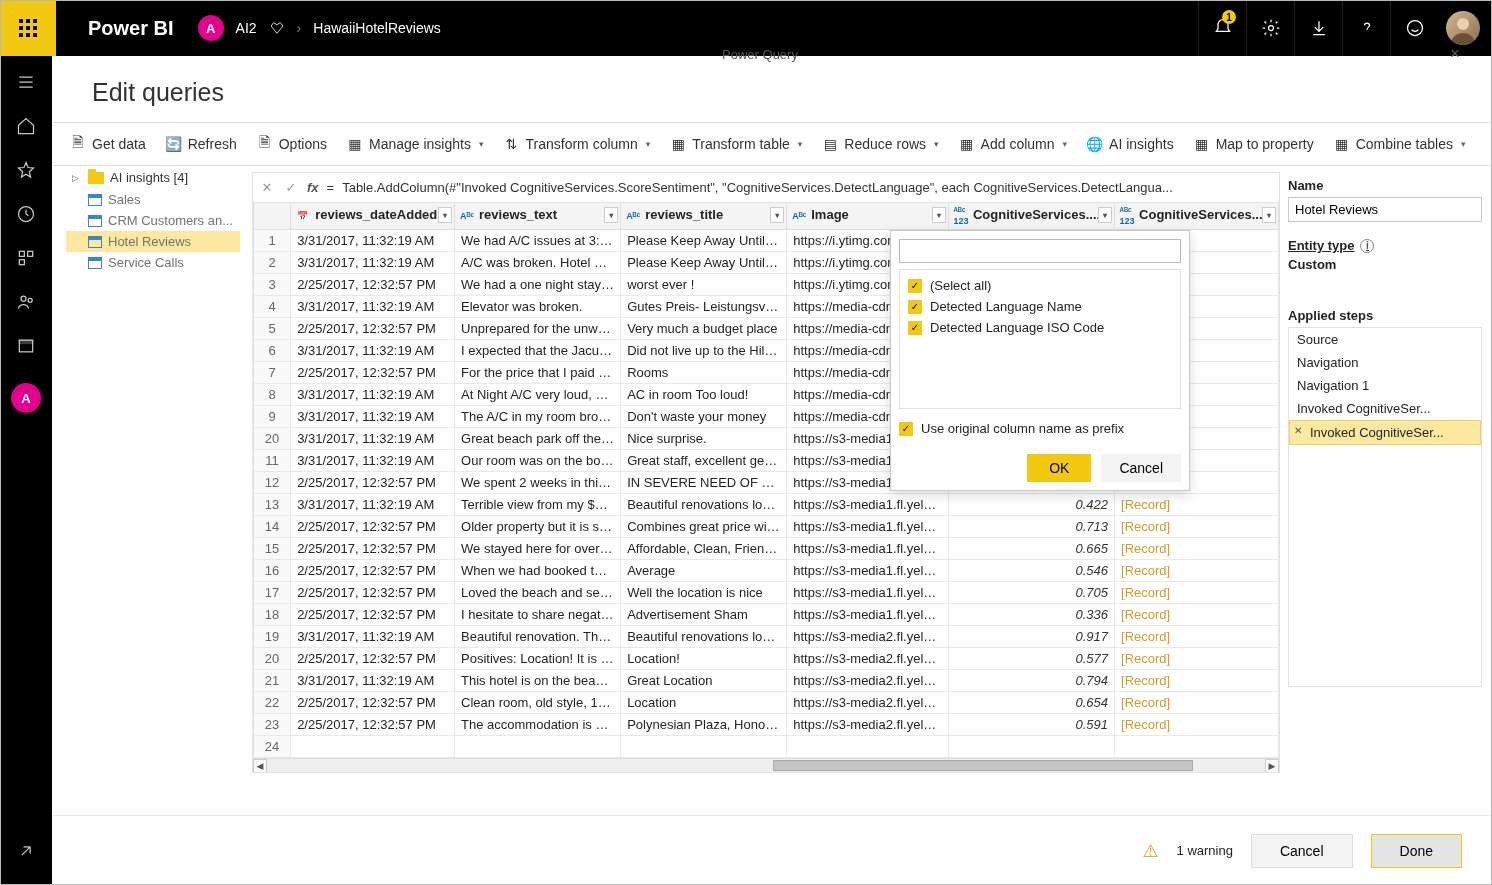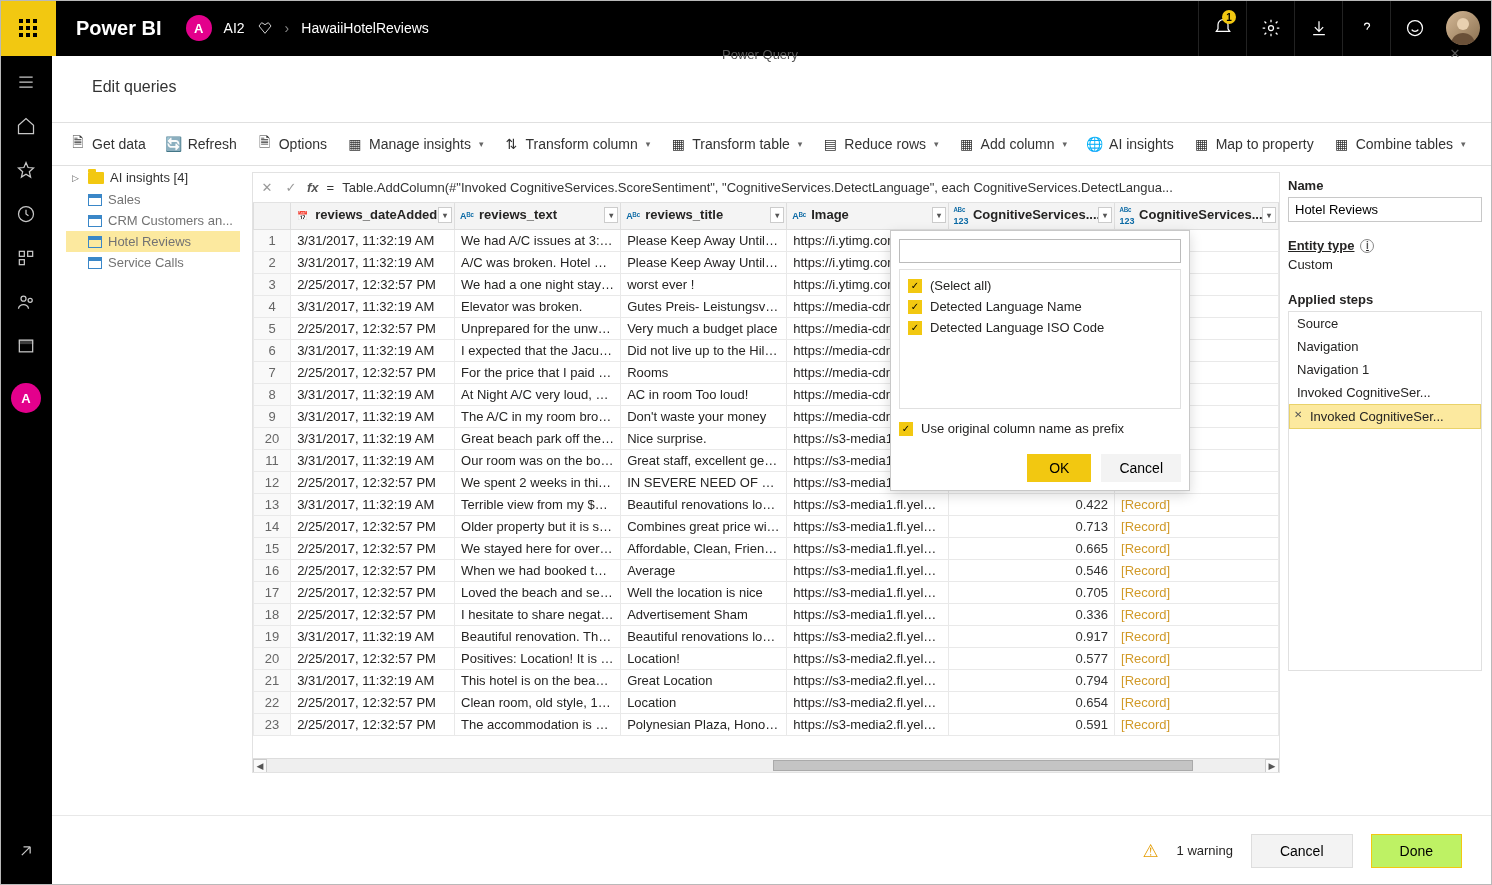--- a/index.html
+++ b/index.html
@@ -3,21 +3,21 @@
 <meta charset="utf-8">
 <style>
 * { box-sizing: border-box; margin: 0; padding: 0; }
 body { font-family: "Segoe UI", Arial, sans-serif; font-size: 13px; color: #252423; background: #fff; overflow: hidden; width: 1492px; height: 885px; position: relative; }
 
 
 .top-banner { height: 56px; background: #000; display: flex; align-items: center; color: #fff; }
 .waffle-btn { width: 56px; height: 56px; display: flex; align-items: center; justify-content: center; background: #f2c811; color: #000; }
 .waffle-grid { width: 18px; height: 18px; display: grid; grid-template-columns: repeat(3,4px); grid-template-rows: repeat(3,4px); gap: 3px; }
 .waffle-grid span { background: #000; }
-.brand { font-size: 20px; font-weight: 600; margin-left: 20px; }
+.brand { font-size: 20px; font-weight: 600; margin-left: 32px; }
 .breadcrumb-top { display: flex; align-items: center; margin-left: 24px; gap: 12px; font-size: 14px; }
 .avatar-sm { width: 26px; height: 26px; border-radius: 50%; background: #e3008c; color: #fff; display: flex; align-items: center; justify-content: center; font-size: 13px; font-weight: 600; }
 .bc-sep { color: #888; }
 .bc-icon { width: 16px; height: 16px; opacity: .8; }
 .top-right { margin-left: auto; display: flex; align-items: center; height: 56px; }
 .tr-btn { width: 48px; height: 56px; display: flex; align-items: center; justify-content: center; color: #fff; position: relative; border-left: 1px solid #222;}
 .tr-btn svg { width: 20px; height: 20px; }
 .badge { position: absolute; top: 10px; right: 10px; background: #f2c811; color: #000; font-size: 10px; font-weight: 600; min-width: 14px; height: 14px; border-radius: 7px; display: flex; align-items: center; justify-content: center; }
 .user-avatar { width: 34px; height: 34px; border-radius: 50%; background: linear-gradient(135deg,#d4b896,#8a7050); margin: 0 12px 0 8px; overflow:hidden; display:flex; align-items:center; justify-content:center; }
 
@@ -27,21 +27,21 @@
 .nav-btn svg { width: 20px; height: 20px; }
 .nav-btn.avatar { margin-top: 8px; }
 .nav-avatar { width: 30px; height: 30px; border-radius: 50%; background:#e3008c; color:#fff; display:flex;align-items:center;justify-content:center;font-size:13px;font-weight:600; }
 .nav-bottom { margin-top: auto; margin-bottom: 12px; }
 
 
 .pq-header { position: absolute; left: 52px; right: 24px; top: 40px; height: 28px; display: flex; align-items: center; justify-content: center; font-size: 13px; color: #555; }
 .pq-close { position: absolute; right: 4px; top: 4px; width: 18px; height: 18px; display:flex;align-items:center;justify-content:center; color:#555; }
 
 
-.page-title { position: absolute; left: 92px; top: 78px; font-size: 16px; font-weight: 400; color: #333; }
+.page-title { position: absolute; left: 92px; top: 78px; font-size: 25px; font-weight: 400; color: #333; }
 
 
 .ribbon { position: absolute; left: 52px; right: 0; top: 122px; height: 44px; border-bottom: 1px solid #e0e0e0; border-top: 1px solid #e0e0e0; display: flex; align-items: center; padding: 0 18px; gap: 20px; background:#fff; }
 .rbtn { display: flex; align-items: center; gap: 6px; color: #333; font-size: 14px; white-space:nowrap;}
 .rbtn .ric { width: 16px; height: 16px; display:inline-flex; align-items:center; justify-content:center;}
 .rbtn .caret { font-size: 9px; color: #666; margin-left: 2px; }
 
 
 .queries-panel { position: absolute; left: 66px; top: 166px; width: 174px; bottom: 110px; }
 .queries-panel .folder { display:flex; align-items:center; gap:6px; padding: 4px 6px; color:#333; font-size: 13px; }
@@ -60,60 +60,60 @@
 .fb-icon { width:16px; height:16px; display:flex;align-items:center;justify-content:center; color:#999;}
 .fb-fx { font-style: italic; font-weight:600; color:#555; }
 .fb-eq { color:#333; }
 .fb-text { flex:1; overflow:hidden; white-space:nowrap; text-overflow:ellipsis; color:#333;}
 
 
 .table-wrap { flex:1; overflow:hidden; position:relative;}
 .tbl { border-collapse: collapse; width: 100%; table-layout: fixed; font-size: 13px;}
 .tbl th { background:#f4f4f4; border:1px solid #dedede; border-top:none; height: 26px; font-weight:600; text-align:left; padding: 0 4px; position:relative; overflow:hidden; white-space:nowrap; text-overflow:ellipsis;}
 .tbl td { border:1px solid #e9e9e9; height: 22px; padding: 0 6px; overflow:hidden; white-space:nowrap; text-overflow:ellipsis;}
-.tbl td.num { text-align:right; color: #333;}
+.tbl td.num { text-align:right; font-style: italic; color: #333;}
 .tbl td.rec { color: #d19a29; }
 .rownum { text-align: center; color:#666; background:#f9f9f9;}
 .col-ic { display:inline-flex; width:16px; height:16px; align-items:center; justify-content:center; margin-right:4px; vertical-align:middle; font-size:9px; color:#555;}
 .col-ic.abc{color:#0b6aa5;}
 .col-ic.date{color:#0b6aa5;}
 .col-dd { position:absolute; right:2px; top:4px; width:14px; height:16px; border:1px solid #ccc; background:#fff; display:flex;align-items:center;justify-content:center; font-size:8px; color:#555;}
 .hscroll { position:absolute; left:0; right:0; bottom:0; height:14px; background:#efefef; border-top:1px solid #ddd;}
 .hscroll .arrow{position:absolute;top:0;width:14px;height:14px;display:flex;align-items:center;justify-content:center;font-size:9px;color:#555;border:1px solid #ccc;background:#fafafa;}
 .hscroll .arrow.l{left:0;} .hscroll .arrow.r{right:0;}
 .hscroll .thumb{position:absolute;left:520px;top:1px;height:11px;width:420px;background:#c4c4c4;border:1px solid #aaa;}
 
 
 .props { position: absolute; right: 10px; top: 178px; width: 194px; }
 .props .plabel { font-size: 13px; font-weight: 600; margin-bottom: 4px;}
 .props .pinput { width: 100%; border: 1px solid #c8c8c8; padding: 4px 6px; font-size: 13px; margin-bottom: 16px;}
 .props .ent-label { display:flex; align-items:center; gap:6px; font-weight:600;text-decoration:underline; }
 .props .info-ic { width:14px; height:14px; border:1px solid #888; border-radius:50%; display:flex;align-items:center;justify-content:center; font-size:10px; color:#555;}
-.props .ent-val { margin-top: 4px; margin-bottom: 20px; }
+.props .ent-val { margin-top: 4px; margin-bottom: 36px; font-weight: bold; }
 .props .steps-box { border:1px solid #e0e0e0; min-height: 360px; } 
 .props .step { padding: 4px 8px; font-size: 13px; overflow:hidden; white-space:nowrap; text-overflow:ellipsis; position:relative;}
 .props .step.selected { background:#fce99f; border: 1px solid #e9d26a; padding-left:20px;}
 .props .step.selected::before { content:"✕"; position:absolute; left:4px; top:4px; font-size:10px; color:#555;}
 
 
 .popup { position:absolute; left: 890px; top: 230px; width: 300px; background:#fff; border:1px solid #c8c8c8; box-shadow: 0 4px 12px rgba(0,0,0,.15); padding: 8px; }
 .popup .srch { width:100%; border:1px solid #bbb; height: 24px; padding: 0 6px; margin-bottom: 6px;}
 .popup .list { border:1px solid #e0e0e0; padding: 8px; height: 140px;}
 .popup .opt { display:flex; align-items:center; gap:8px; margin-bottom: 6px;}
 .popup .ck { width:14px; height:14px; background:#f2c811; display:flex;align-items:center;justify-content:center; color:#000; font-size:10px;}
 .popup .prefix-row { display:flex; align-items:center; gap:8px; margin-top: 12px; }
 .popup .btn-row { display:flex; justify-content:flex-end; gap:10px; margin-top: 18px;}
 .popup .btn-ok { background:#f2c811; border:none; padding: 6px 22px; font-size:14px;}
 .popup .btn-cancel { background:#f3f3f3; border:none; padding: 6px 18px; font-size:14px;}
 
 
 .footer { position:absolute; left:52px; right:0; bottom:0; height:70px; border-top:1px solid #e8e8e8; display:flex; align-items:center; justify-content:flex-end; padding-right: 30px; gap: 18px; background:#fff;}
 .warn-ic { color:#e39b00; font-size:18px; }
 .footer .btn { padding: 8px 28px; font-size:14px; border:1px solid #ddd; background:#f3f3f3;}
-.footer .btn.done { background:#bef264; border-color:#f2c811;}
+.footer .btn.done { background:#e5e5e5; border-color:#f2c811;}
 
 
 .frame-border { position:absolute; inset:0; border:1px solid #b9b9b9; pointer-events:none;}
 </style>
 </head>
 <body>
 
 <div class="top-banner">
   <div class="waffle-btn">
     <div class="waffle-grid">
@@ -544,20 +544,29 @@
           </tr>
           <tr>
             <td class="rownum">23</td>
             <td>2/25/2017, 12:32:57 PM</td>
             <td>The accommodation is bas...</td>
             <td>Polynesian Plaza, Honolulu</td>
             <td>https://s3-media2.fl.yelpcd...</td>
             <td class="num">0.591</td>
             <td class="rec">[Record]</td>
           </tr>
+          <tr>
+            <td class="rownum">24</td>
+            <td></td>
+            <td></td>
+            <td></td>
+            <td></td>
+            <td class="num"></td>
+            <td class="rec"></td>
+          </tr>
         </tbody>
     </table>
     <div class="hscroll">
       <div class="arrow l">◀</div>
       <div class="thumb"></div>
       <div class="arrow r">▶</div>
     </div>
   </div>
 </div>
 

